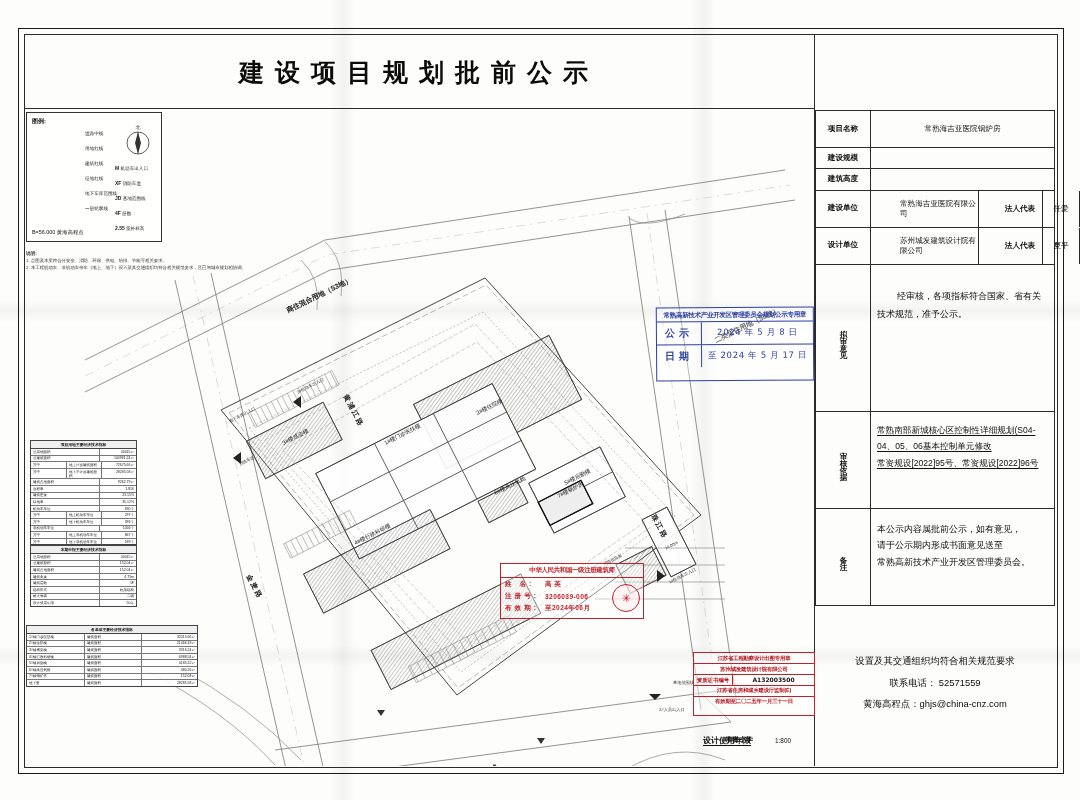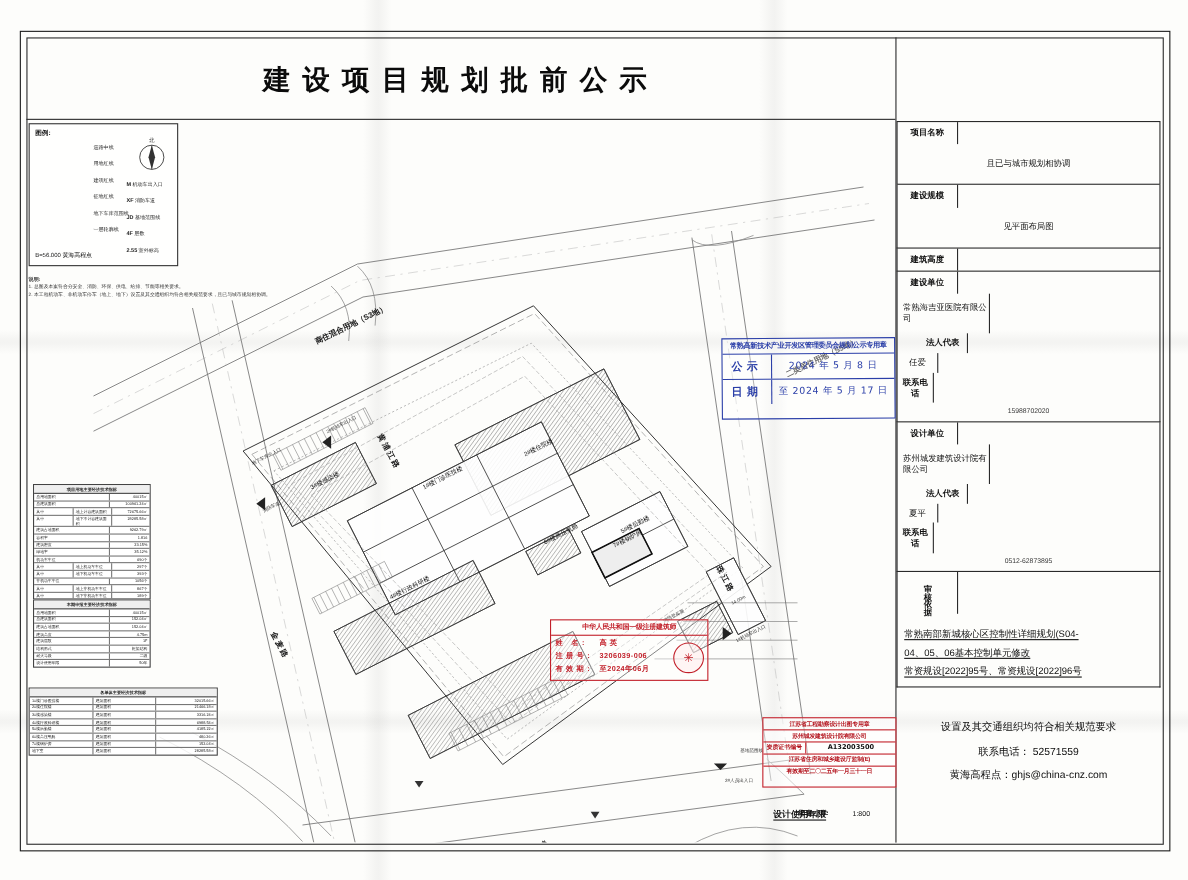--- a/index.html
+++ b/index.html
@@ -21,28 +21,28 @@
   .title{position:absolute;left:24px;top:56px;width:790px;text-align:center;
          font-size:25px;font-weight:bold;letter-spacing:11px;color:#0b0b0b;
          font-family:"DejaVu Sans",sans-serif;}
   .title-rule{position:absolute;left:24px;top:108px;width:790px;height:1px;background:#2a2a2a;}
 
   
   .col-divider{position:absolute;left:814px;top:34px;width:1px;height:732px;background:#2a2a2a;}
 
   
   .info{position:absolute;left:815px;top:110px;width:240px;font-size:7.6px;}
-  .irow{display:flex;border-bottom:1px solid #2a2a2a;border-left:1px solid #2a2a2a;border-right:1px solid #2a2a2a;flex-direction:column;}
+  .irow{display:flex;border-bottom:1px solid #2a2a2a;border-left:1px solid #2a2a2a;border-right:1px solid #2a2a2a;}
   .info .irow:first-child{border-top:1px solid #2a2a2a;}
   .ilabel{width:52px;flex:none;display:flex;align-items:center;justify-content:center;
           text-align:center;font-weight:bold;border-right:1px solid #2a2a2a;padding:5px 1px;line-height:1.35;}
   .ival{flex:1;display:flex;align-items:center;padding:5px 6px;line-height:1.4;}
   .ival.center{justify-content:center;}
   .sub{border-right:1px solid #2a2a2a;display:flex;align-items:center;justify-content:center;text-align:center;padding:4px 2px;line-height:1.3;}
-  .sub.nm{width:76px;flex:none;justify-content:flex-start;padding-left:5px;text-align:left;}
+  .sub.nm{width:76px;flex:none;justify-content:flex-start;padding-left:5px;text-align:left;margin-left:24px;}
   .sub.rep{width:40px;flex:none;font-weight:bold;margin-left:19px;}
   .sub.person{width:32px;flex:none;}
   .sub.tel{width:28px;flex:none;font-weight:bold;}
   .sub.telno{flex:1;border-right:none;justify-content:center;font-size:6.2px;color:#3a3a3a;}
   .vlabel{writing-mode:vertical-rl;text-orientation:upright;letter-spacing:7px;font-weight:bold;}
 
   .tallbox{min-height:146px;}
   .tallbox2{min-height:96px;}
   .tallbox3{min-height:96px;}
   .body-text{font-size:9px;line-height:2.0;color:#0d0d0d;}
@@ -609,26 +609,25 @@
     <div class="cert-r" style="border-bottom:none">有效期至二〇二五年一月三十一日</div>
   </div>
 
   <div class="plan-title">设计使用年限</div>
   <div class="plan-scale">1:800</div>
 
   <div class="info">
 
     <div class="irow">
       <div class="ilabel">项目名称</div>
-      <div class="ival center" style="min-height:26px">且已与城市规划相协调</div>
+      <div class="ival center" style="min-height:26px">常熟海吉亚医院锅炉房</div>
     </div>
 
     <div class="irow">
       <div class="ilabel">建设规模</div>
-      <div class="ival center" style="min-height:26px">见平面布局图</div>
     </div>
 
     <div class="irow">
       <div class="ilabel">建筑高度</div>
     </div>
 
     <div class="irow">
       <div class="ilabel">建设单位</div>
       <div class="sub nm" style="min-height:28px">常熟海吉亚医院有限公司</div>
       <div class="sub rep">法人代表</div>
@@ -639,32 +638,51 @@
 
     <div class="irow">
       <div class="ilabel">设计单位</div>
       <div class="sub nm" style="min-height:28px">苏州城发建筑设计院有限公司</div>
       <div class="sub rep">法人代表</div>
       <div class="sub person">夏平</div>
       <div class="sub tel">联系电话</div>
       <div class="sub telno">0512-62873895</div>
     </div>
 
+    <div class="irow tallbox">
+      <div class="ilabel">
+        <span class="vlabel">拟审意见</span>
+      </div>
+      <div class="ival" style="flex-direction:column;align-items:flex-start;justify-content:flex-start;padding-top:22px">
+        <div class="body-text indent">经审核，各项指标符合国家、省有关</div>
+        <div class="body-text">技术规范，准予公示。</div>
+      </div>
+    </div>
 
     <div class="irow tallbox2">
       <div class="ilabel">
         <span class="vlabel">审核依据</span>
       </div>
       <div class="ival" style="flex-direction:column;align-items:flex-start;justify-content:flex-start;padding-top:10px">
         <div class="ul-text">常熟南部新城核心区控制性详细规划(S04-</div>
         <div class="ul-text">04、05、06基本控制单元修改</div>
         <div class="ul-text">常资规设[2022]95号、常资规设[2022]96号</div>
       </div>
     </div>
 
+    <div class="irow tallbox3">
+      <div class="ilabel">
+        <span class="vlabel">备注</span>
+      </div>
+      <div class="ival" style="flex-direction:column;align-items:flex-start;justify-content:flex-start;padding-top:12px">
+        <div class="body-text" style="line-height:1.85">本公示内容属批前公示，如有意见，</div>
+        <div class="body-text" style="line-height:1.85">请于公示期内形成书面意见送至</div>
+        <div class="body-text" style="line-height:1.85">常熟高新技术产业开发区管理委员会。</div>
+      </div>
+    </div>
   </div>
 
   <div class="footer-block">
     <span class="fline">设置及其交通组织均符合相关规范要求</span>
     <span class="fline">联系电话：   52571559</span>
     <span class="fline">黄海高程点：ghjs@china-cnz.com</span>
   </div>
 
 </div>
 

